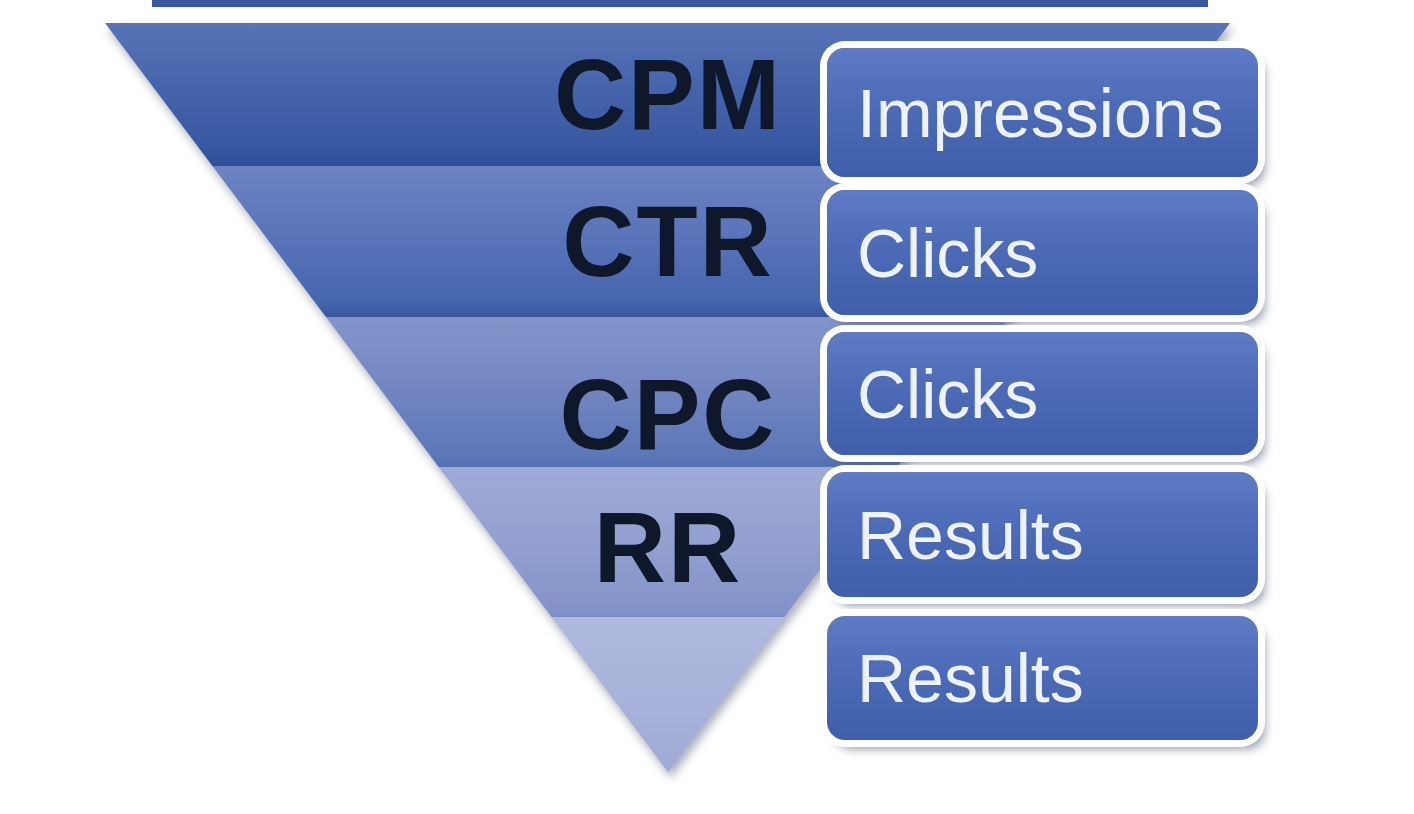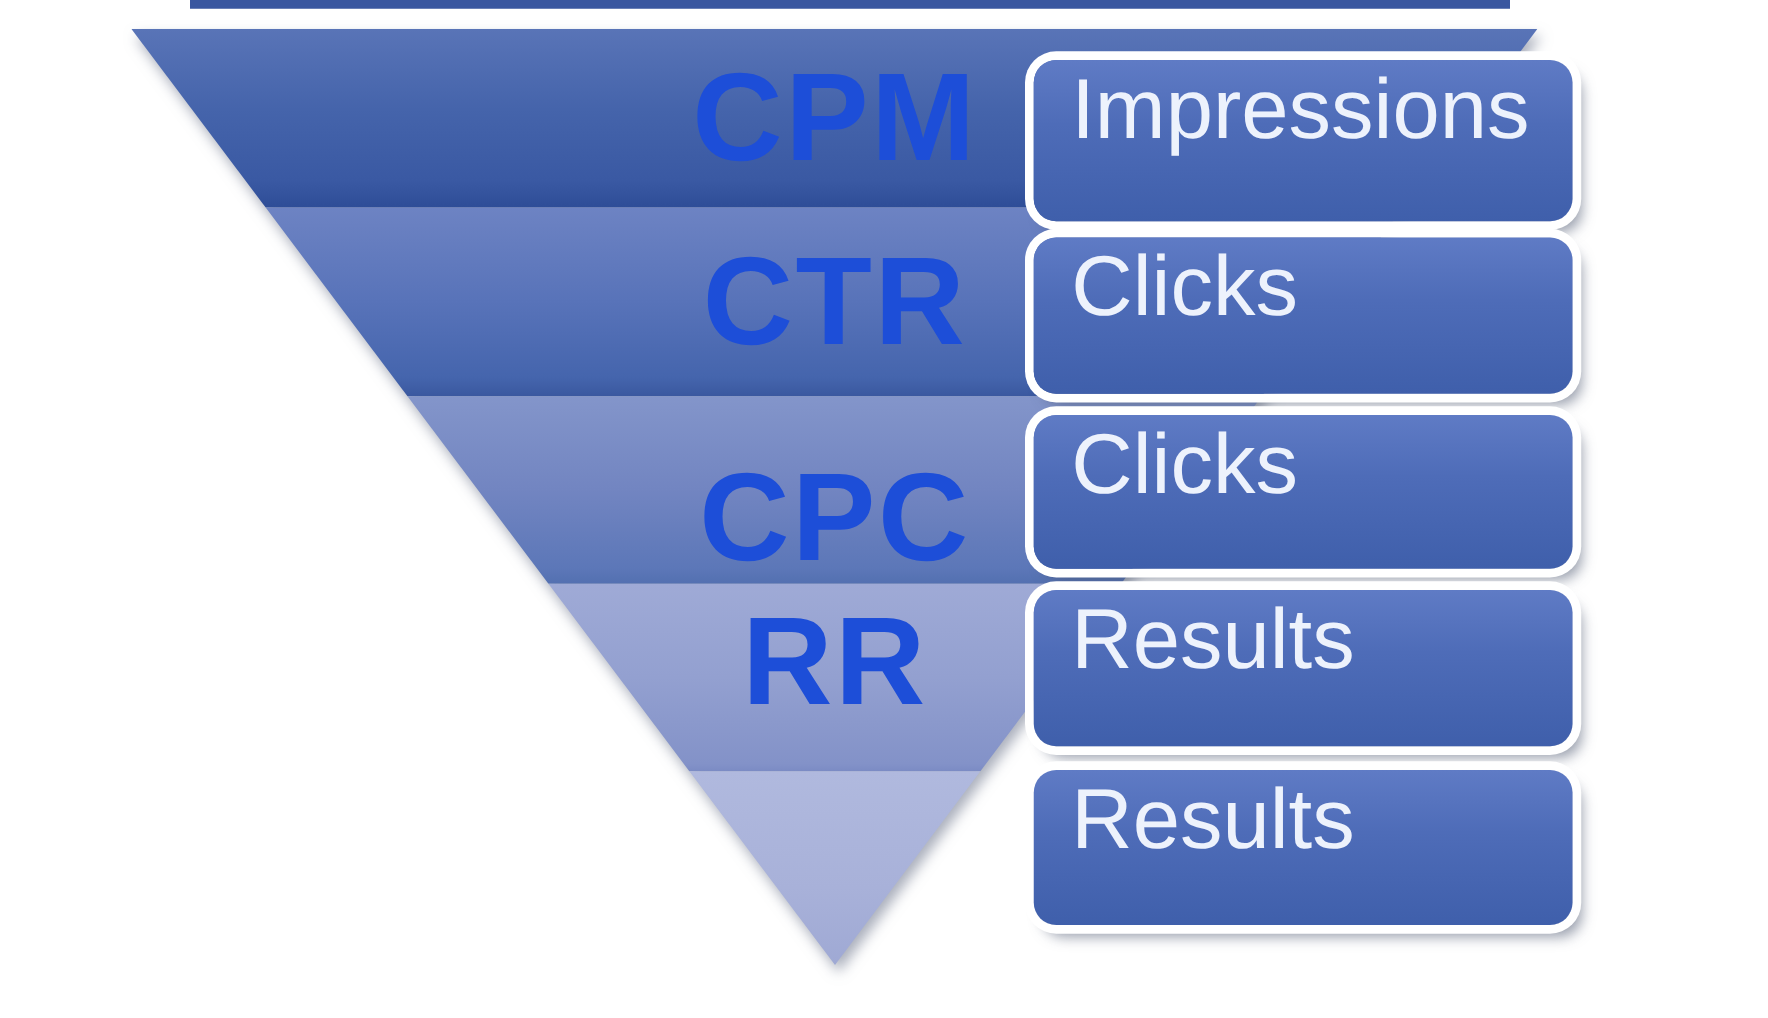--- a/index.html
+++ b/index.html
@@ -28,31 +28,31 @@
   .band3{top:317px;height:150px;
     background:linear-gradient(180deg,#8395ca 0%,#7285c1 50%,#5c77b8 92%,#5370b0 100%);}
   .band4{top:467px;height:150px;
     background:linear-gradient(180deg,#9faad6 0%,#93a0d0 50%,#8392c8 96%,#7b8bc4 100%);}
   .band5{top:617px;height:155px;
     background:linear-gradient(180deg,#b0b9de 0%,#a8b1d9 60%,#9fa9d4 100%);}
 
   .metric{
     position:absolute;left:368px;width:600px;
     display:flex;align-items:center;justify-content:center;
-    font-weight:bold;font-size:100px;letter-spacing:2px;color:#1d4ed8;
+    font-weight:bold;font-size:100px;letter-spacing:2px;color:#0f172a;
   }
   .metric1{top:23px;height:143px;}
   .metric2{top:166px;height:151px;text-align:right;}
   .metric3{top:317px;height:194px;}
-  .metric4{top:454px;height:150px;}
+  .metric4{top:472px;height:150px;}
   .metric5{top:617px;height:155px;}
 
   .box{
     position:absolute;left:827px;width:431px;box-sizing:border-box;
-    border-radius:18px;display:flex;align-items:flex-start;padding-left:30px;
+    border-radius:18px;display:flex;align-items:center;padding-left:30px;
     font-size:68px;color:#edf2fc;
     background:linear-gradient(180deg,#5f7bc5 0%,#4e6cb8 40%,#3f5fab 100%);
     box-shadow:0 0 0 7px #ffffff, 7px 9px 10px rgba(70,80,106,.55);
   }
   .box1{top:48px;height:129px;}
   .box2{top:190px;height:125px;}
   .box3{top:332px;height:123px;}
   .box4{top:472px;height:125px;}
   .box5{top:616px;height:124px;}
 </style>

